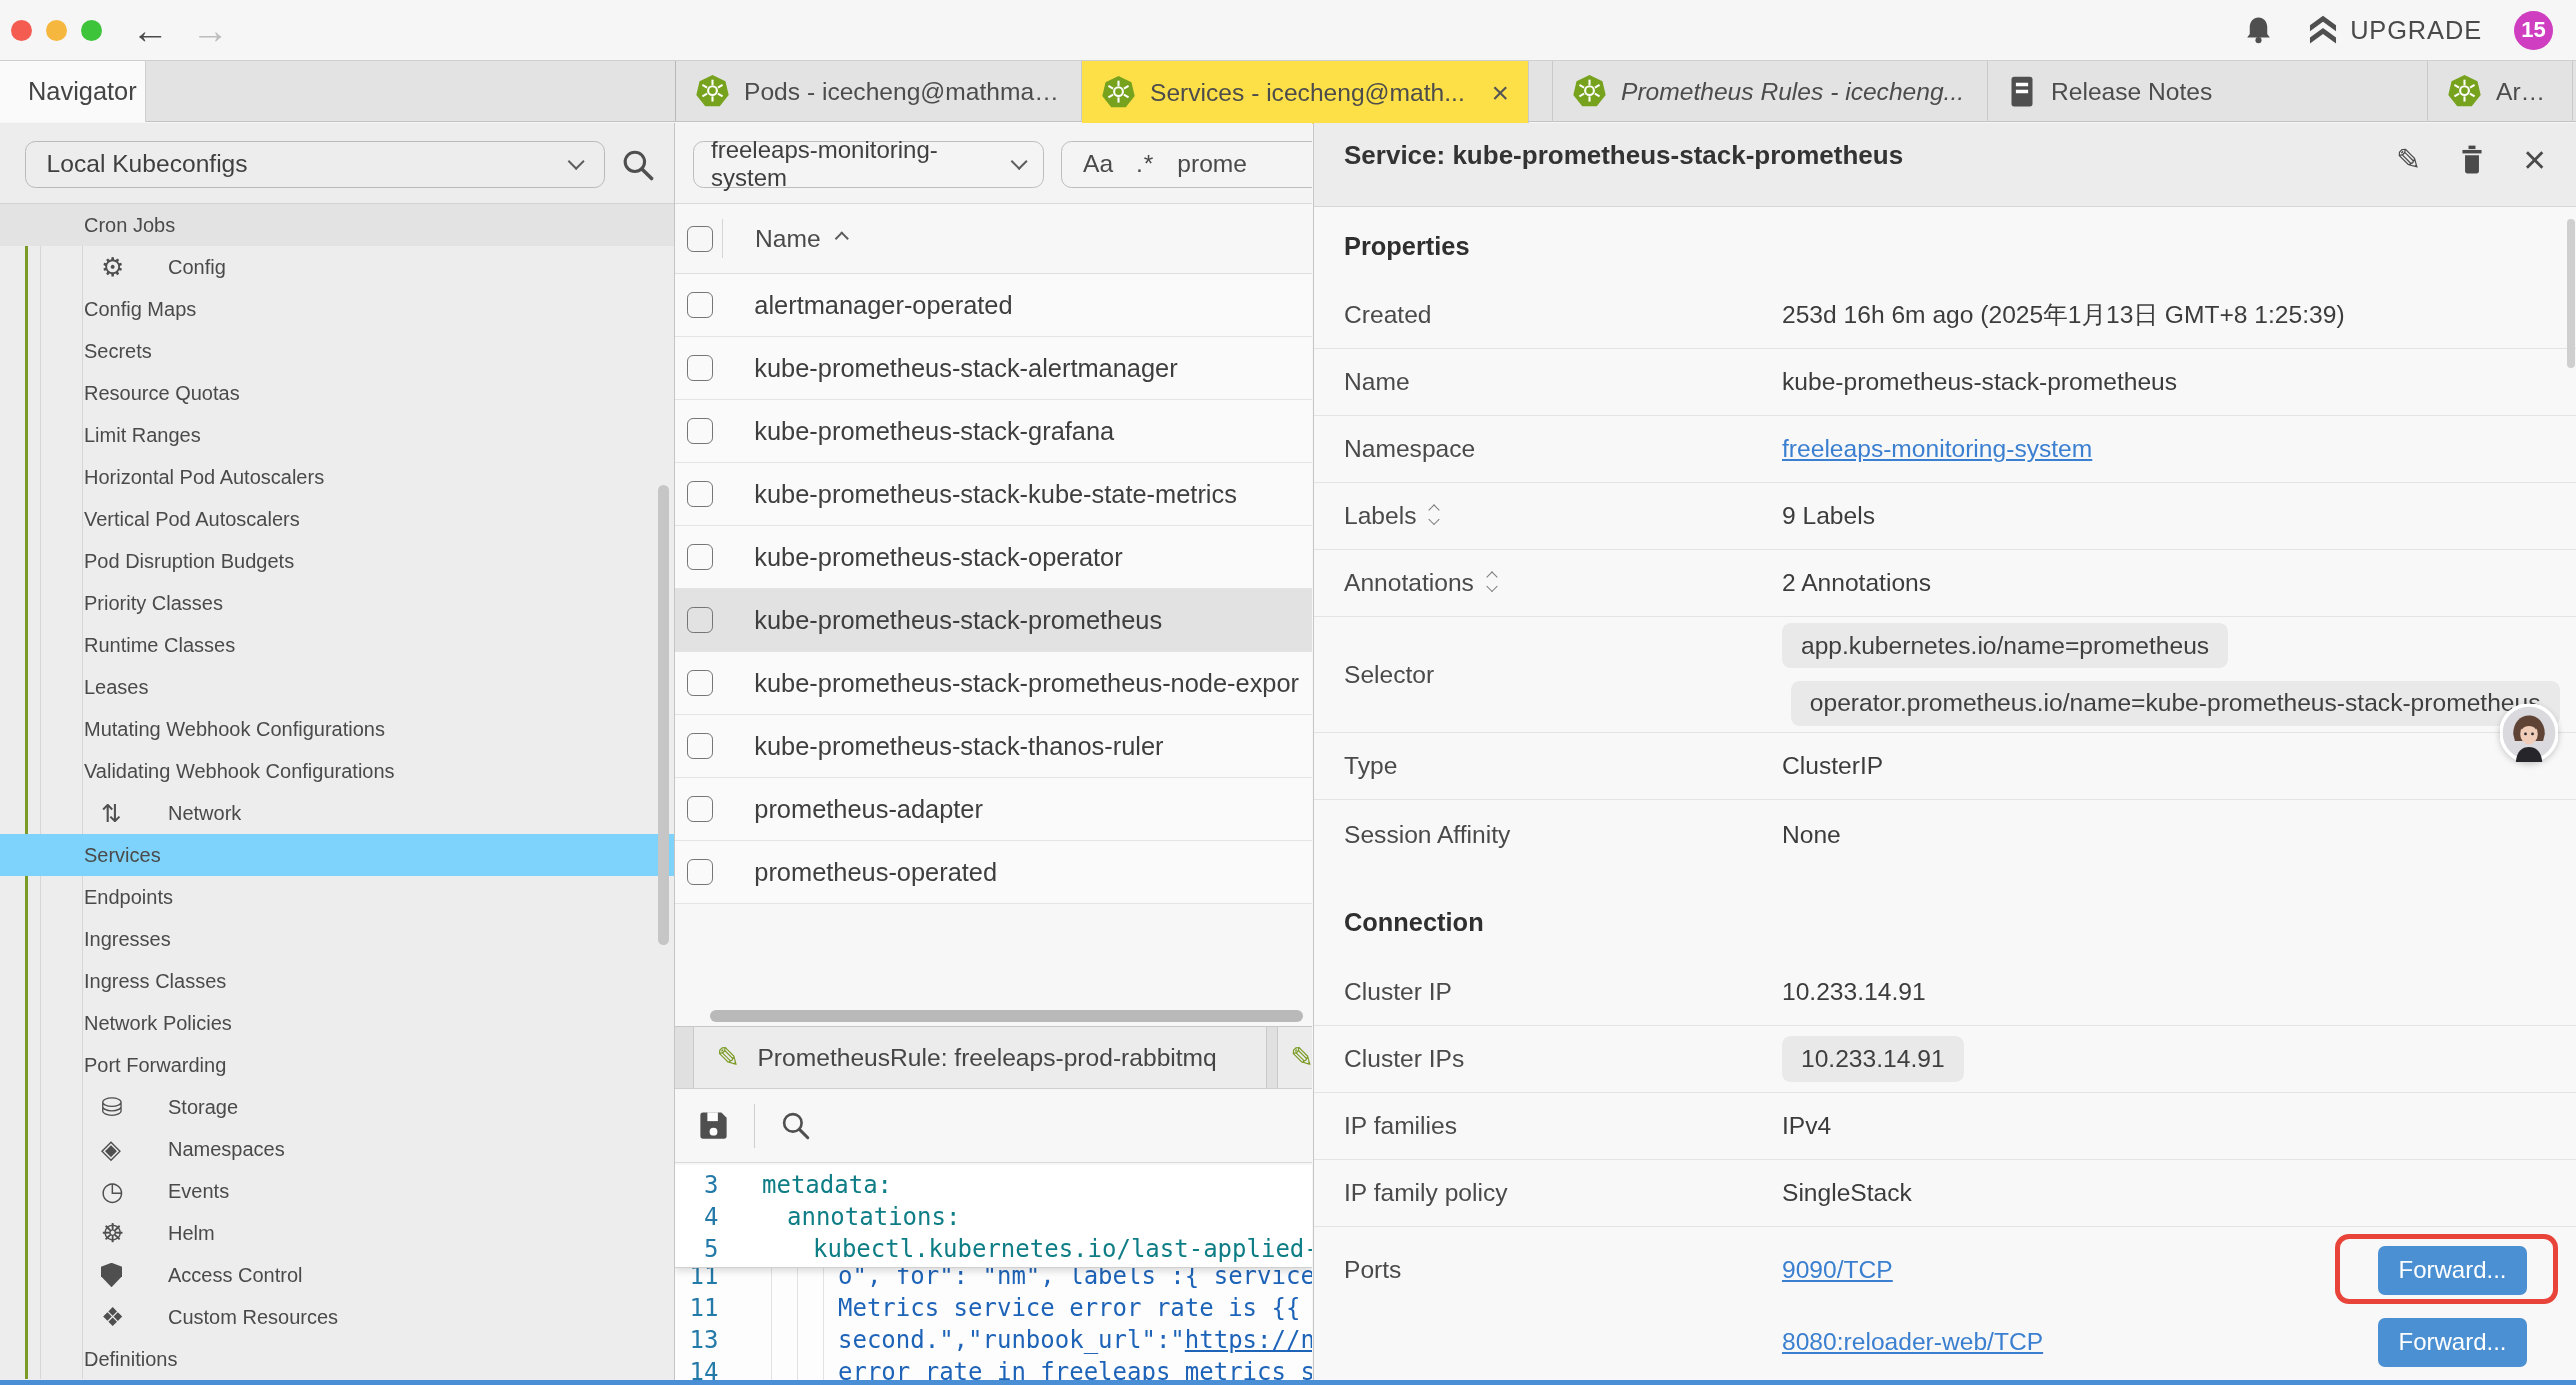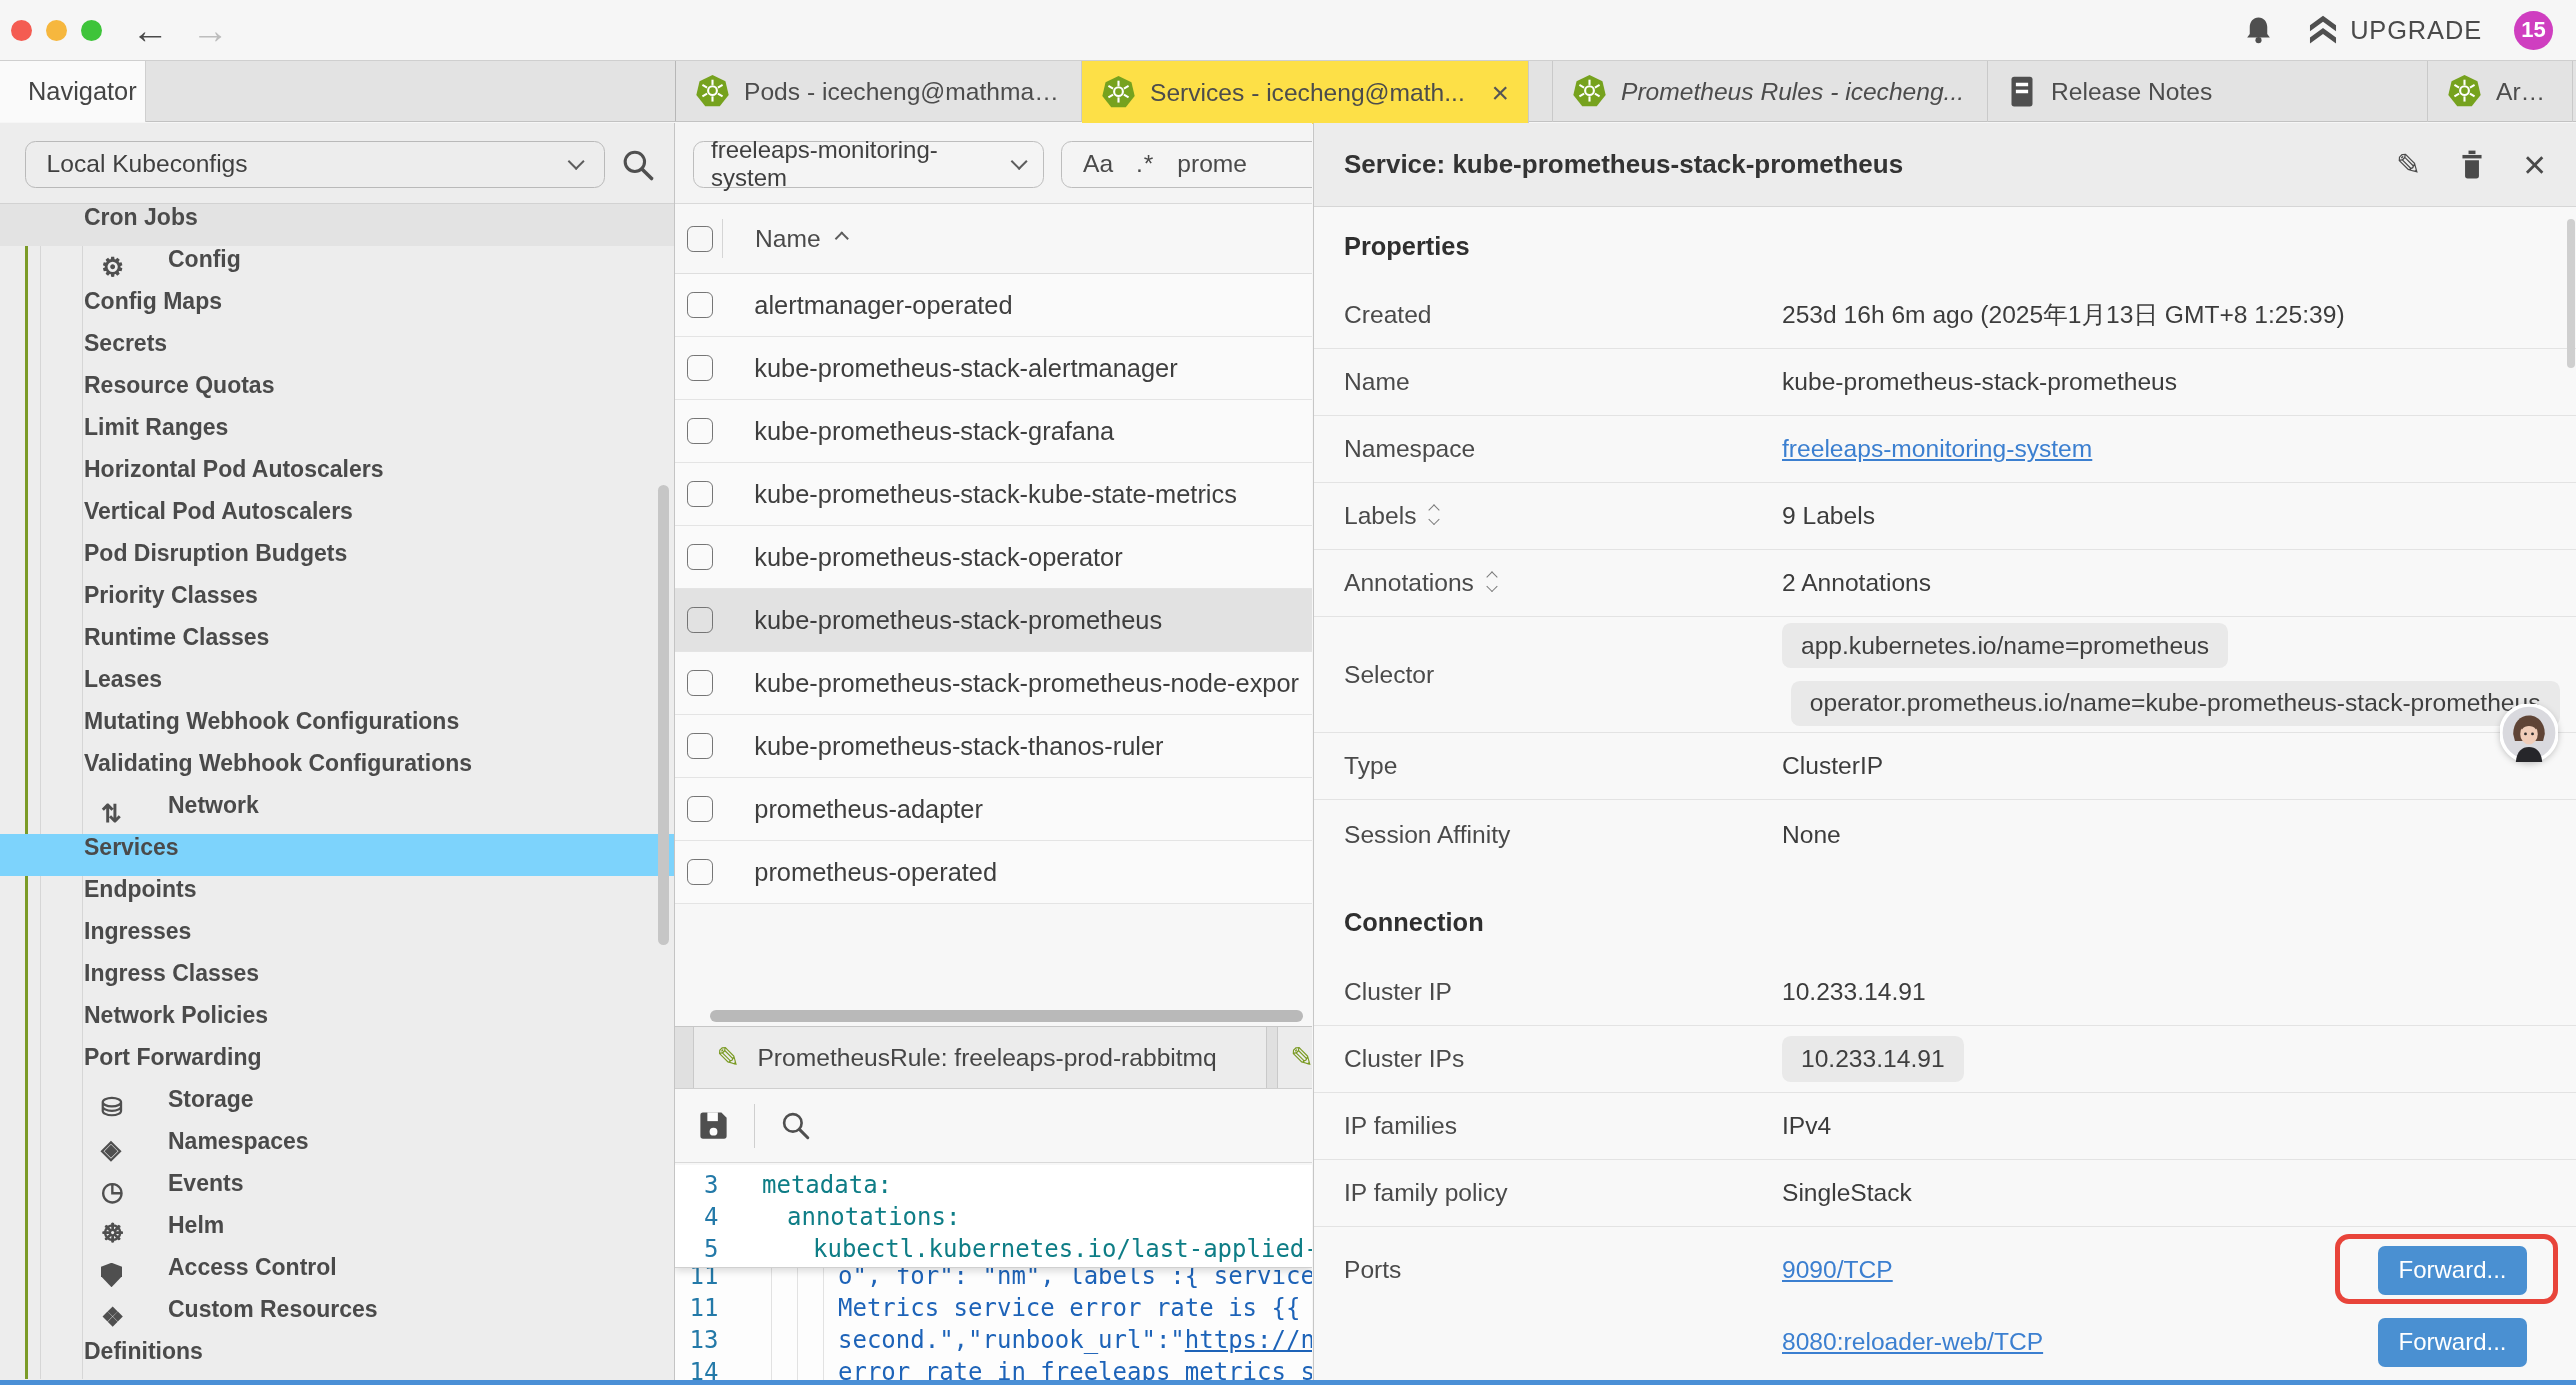--- a/index.html
+++ b/index.html
@@ -53,21 +53,21 @@
     border-right:1.8px solid #c4c4c4;overflow:hidden;}
   .kubebar{position:relative;height:81px;border-bottom:1.8px solid #d2d2d2;}
   .kubeselect{position:absolute;left:24.6px;top:17.5px;width:580px;height:47px;border:1.8px solid #b9b9b9;
     border-radius:10.5px;display:flex;align-items:center;padding:0 21px;font-size:24.6px;color:#3f3f3f;background:#ededed;}
   .kubeselect .chev{margin-left:auto;}
   .sb-search{position:absolute;left:619px;top:23px;}
   .tree{position:relative;height:1180px;}
   .guide{position:absolute;top:0;bottom:5.3px;width:0.9px;background:#d6d6d6;}
   .guide.g1{left:40px;} .guide.g2{left:82px;}
   .guide.green{left:25.4px;width:2.6px;background:#7b9b27;}
-  .titem{position:relative;height:42px;display:flex;font-size:23px;color:#4a4a4a;font-weight:bold;}
+  .titem{position:relative;height:42px;display:flex;align-items:center;font-size:20px;color:#4a4a4a;}
   .titem.hover{background:#e3e3e3;}
   .titem.selected{background:#7dd3fc;}
   .titem.leaf{padding-left:84px;}
   .titem.group{padding-left:39px;gap:30px;}
   .tchev{width:32px;display:flex;align-items:center;}
   .tchev:not(.down):not(.right){visibility:hidden;}
   .ticon{width:37px;display:flex;align-items:center;justify-content:flex-start;font-size:26px;color:#4f4f4f;}
   .ticon.gears::before{content:"⚙";}
   .ticon.updown::before{content:"⇅";font-size:24.6px;}
   .ticon.db::before{content:"⛁";}
@@ -118,21 +118,21 @@
   .sticky .etext{color:#0e7d86;}
   .etext.ind0{margin-left:26px;} .etext.ind1{margin-left:51px;} .etext.ind2{margin-left:77px;} .etext.ind3{margin-left:102px;}
   .elink:empty{display:none;}
   .elink{text-decoration:underline;}
   .sticky{position:absolute;left:0;top:0;width:100%;height:103px;background:#fff;
     border-bottom:1.8px solid #d0d0d0;box-shadow:0 4.4px 7px rgba(0,0,0,0.13);padding-top:3.5px;}
 
   
   .detail{position:absolute;left:1313px;top:123px;width:1263px;height:1263px;background:#f8f8f8;
     border-left:1.8px solid #c6c6c6;overflow:hidden;}
-  .dheader{height:84px;background:#ececec;border-bottom:1.8px solid #d6d6d6;display:flex;align-items:center;padding:17px 30px;}
+  .dheader{height:84px;background:#ececec;border-bottom:1.8px solid #d6d6d6;display:flex;align-items:flex-start;padding:17px 30px;}
   .dtitle{font-size:26px;font-weight:bold;color:#333;}
   .dicons{margin-left:auto;display:flex;align-items:center;gap:35px;}
   .dicon{font-size:30px;color:#4a4a4a;}
   .xicon{font-size:39px;color:#4a4a4a;line-height:1;}
   .dsection{padding:24.6px 0 0 30px;font-size:25.4px;font-weight:bold;color:#2f2f2f;height:74px;}
   .dsection.conn{height:89px;padding-top:39px;}
   .drow{display:flex;align-items:center;min-height:67px;border-top:1.8px solid #e3e3e3;padding-left:30px;font-size:24.6px;}
   .drow:first-of-type{border-top:none;}
   .drow.first{border-top:none;}
   .dlabel{width:438px;color:#4a4a4a;display:flex;align-items:center;gap:14px;flex:none;}

